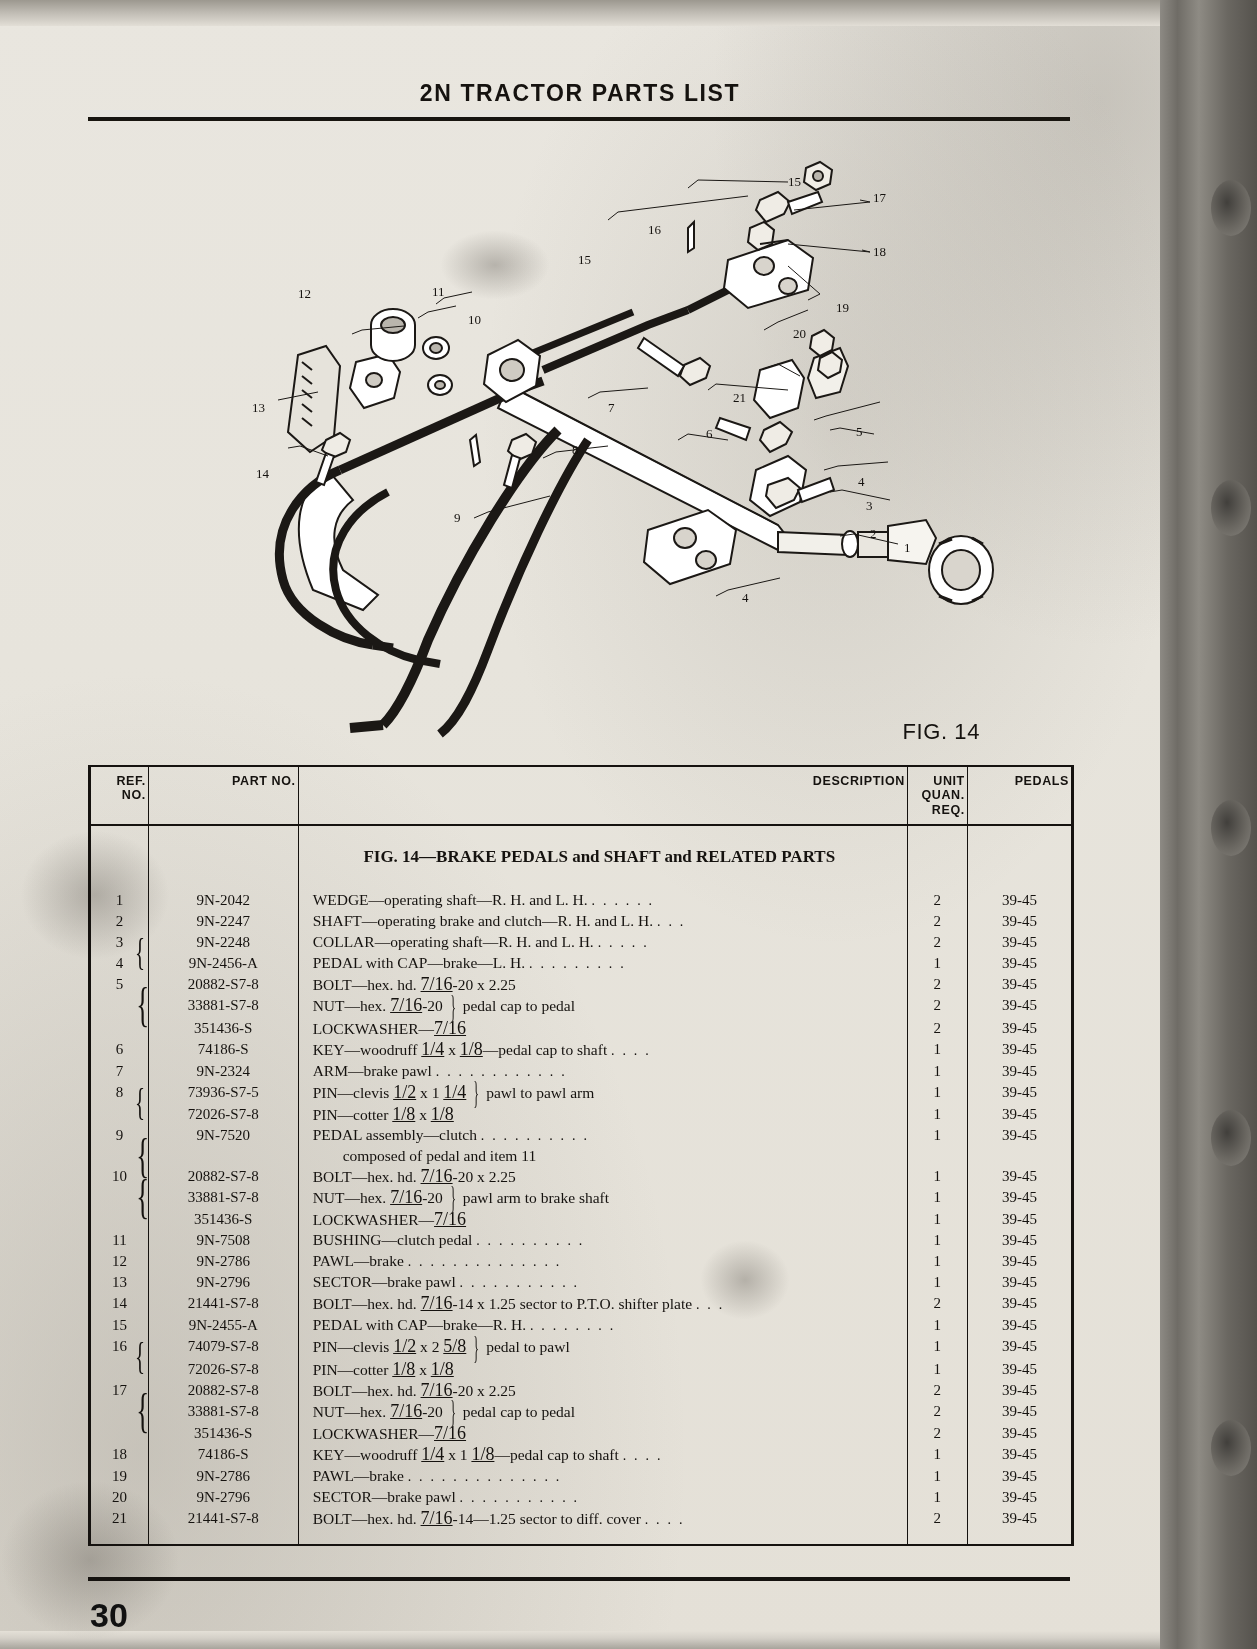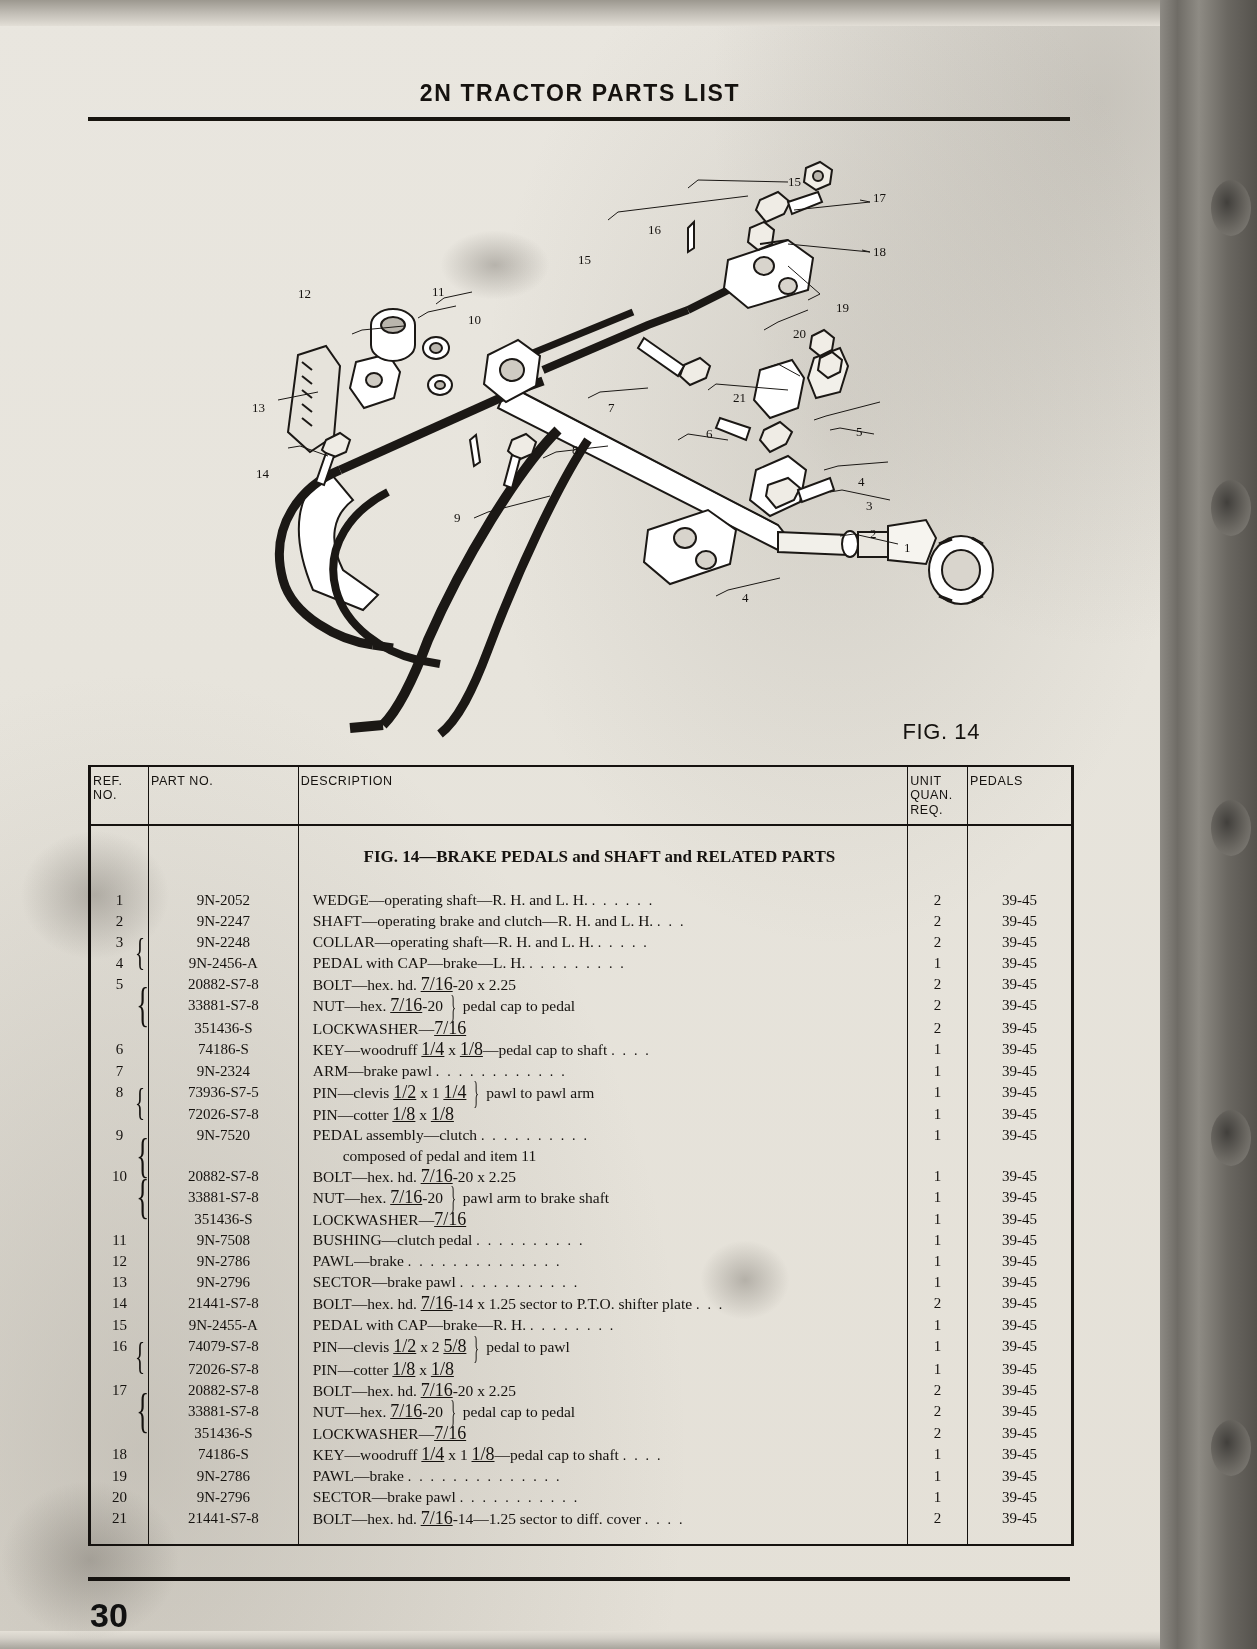--- a/index.html
+++ b/index.html
@@ -100,24 +100,24 @@
   }
   table.parts th, table.parts td {
     border-left: 1.5px solid #15120f;
     border-right: 1.5px solid #15120f;
     vertical-align: top;
   }
   thead th {
     border-bottom: 2px solid #15120f;
     font-family: "Liberation Sans", sans-serif;
     font-size: 12.5px;
-    font-weight: normal;
+    font-weight: bold;
     letter-spacing: .6px;
     padding: 7px 2px;
-    text-align: left;
+    text-align: right;
     line-height: 1.15;
   }
   col.c-ref   { width: 62px; }
   col.c-part  { width: 162px; }
   col.c-desc  { width: 632px; }
   col.c-unit  { width: 62px; }
   col.c-rem   { width: 112px; }
 
   td.ref   { text-align: center; font-size: 15px; padding: 0 2px; white-space: nowrap; }
   td.part  { text-align: center; font-size: 15px; padding: 0 4px; white-space: nowrap; }
@@ -383,21 +383,21 @@
           </tr>
           <tr class="blank">
             <td class="ref" style="height: 12px;"></td>
             <td class="part"></td>
             <td class="desc"></td>
             <td class="unit"></td>
             <td class="rem"></td>
           </tr>
           <tr class="row">
             <td class="ref bracecell">1</td>
-            <td class="part">9N-2052</td>
+            <td class="part">9N-2042</td>
             <td class="desc">WEDGE—operating shaft—R. H. and L. H. <span class="dots">.   .   .   .   .   .</span></td>
             <td class="unit">2</td>
             <td class="rem">39-45</td>
           </tr>
           <tr class="row">
             <td class="ref bracecell">2</td>
             <td class="part">9N-2247</td>
             <td class="desc">SHAFT—operating brake and clutch—R. H. and L. H. <span class="dots">.   .   .</span></td>
             <td class="unit">2</td>
             <td class="rem">39-45</td>

